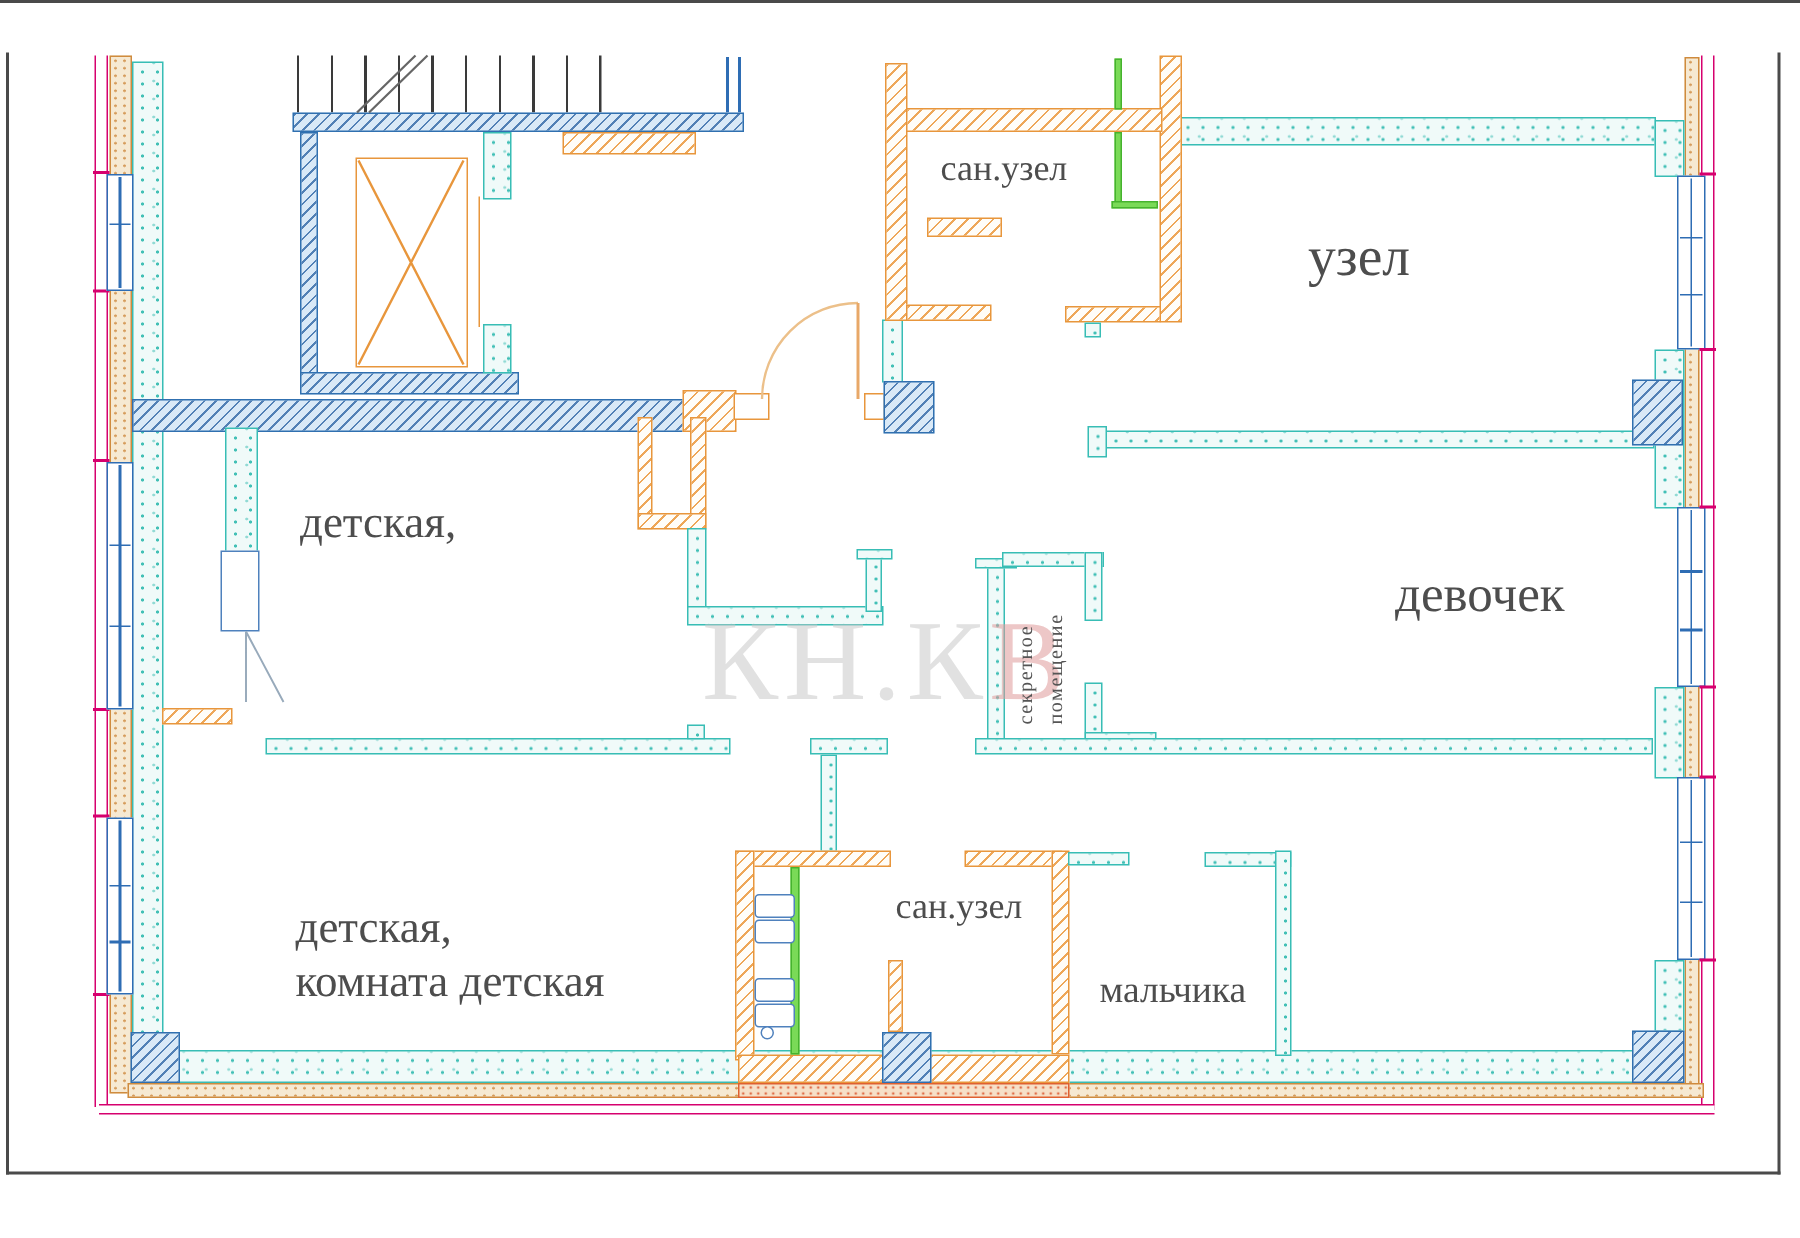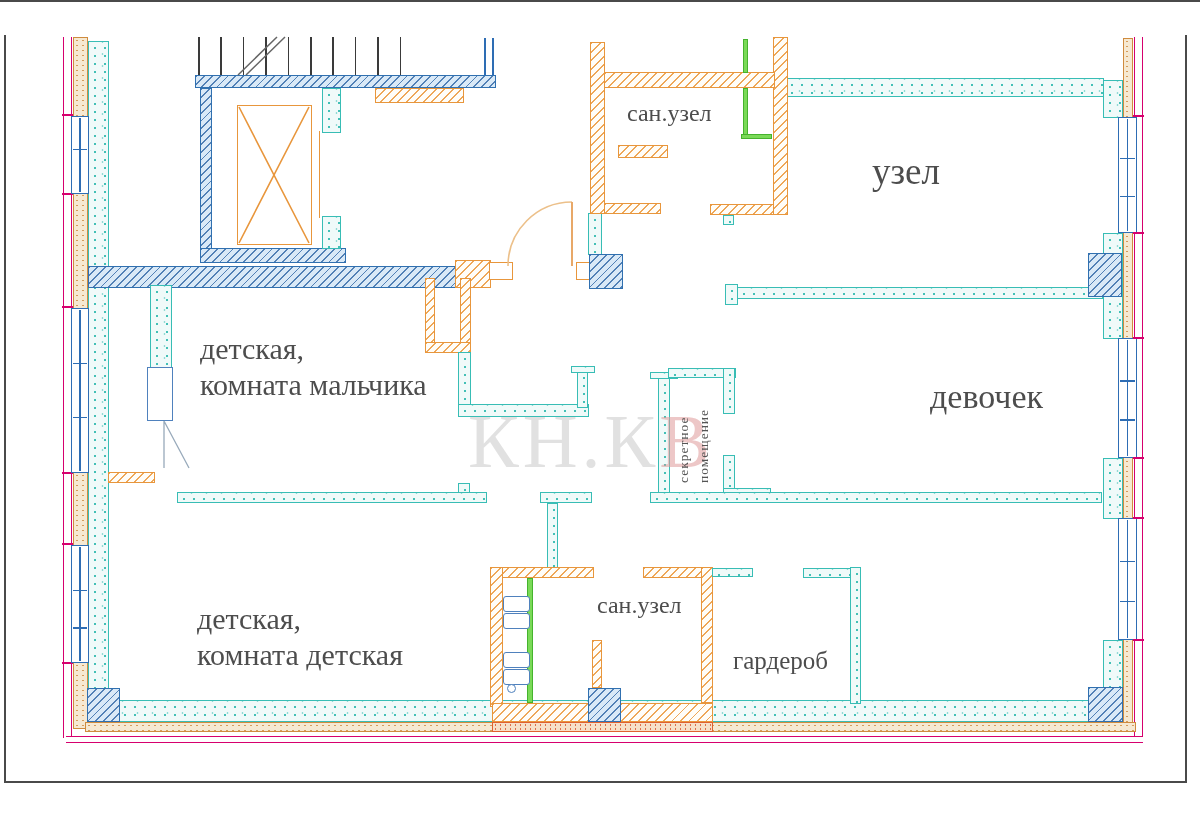--- a/index.html
+++ b/index.html
@@ -201,27 +201,26 @@
   </svg>
 
   <div class="wm" style="left:468px;top:398px">
     <span class="g">КН.К</span><span class="r">В</span>
   </div>
 
   <div class="lbl" style="left:627px;top:99px;font-size:24px">сан.узел</div>
   <div class="lbl" style="left:872px;top:150px;font-size:37px">узел</div>
   <div class="lbl" style="left:200px;top:331px;font-size:30px">
     <span style="display:block">детская,</span>
-    <span style="display:block">комната мальчика</span>
   </div>
   <div class="lbl" style="left:930px;top:377px;font-size:34px">девочек</div>
   <div class="vtext" style="left:674px;top:387px;height:96px">
     <span>секретное</span><br>
     <span>помещение</span>
   </div>
   <div class="lbl" style="left:197px;top:601px;font-size:30px">
     <span style="display:block">детская,</span>
     <span style="display:block">комната детская</span>
   </div>
   <div class="lbl" style="left:597px;top:591px;font-size:24px">сан.узел</div>
-  <div class="lbl" style="left:733px;top:646px;font-size:25px">гардероб</div>
+  <div class="lbl" style="left:733px;top:646px;font-size:25px">мальчика</div>
 
 </div>
 
 </body></html>

